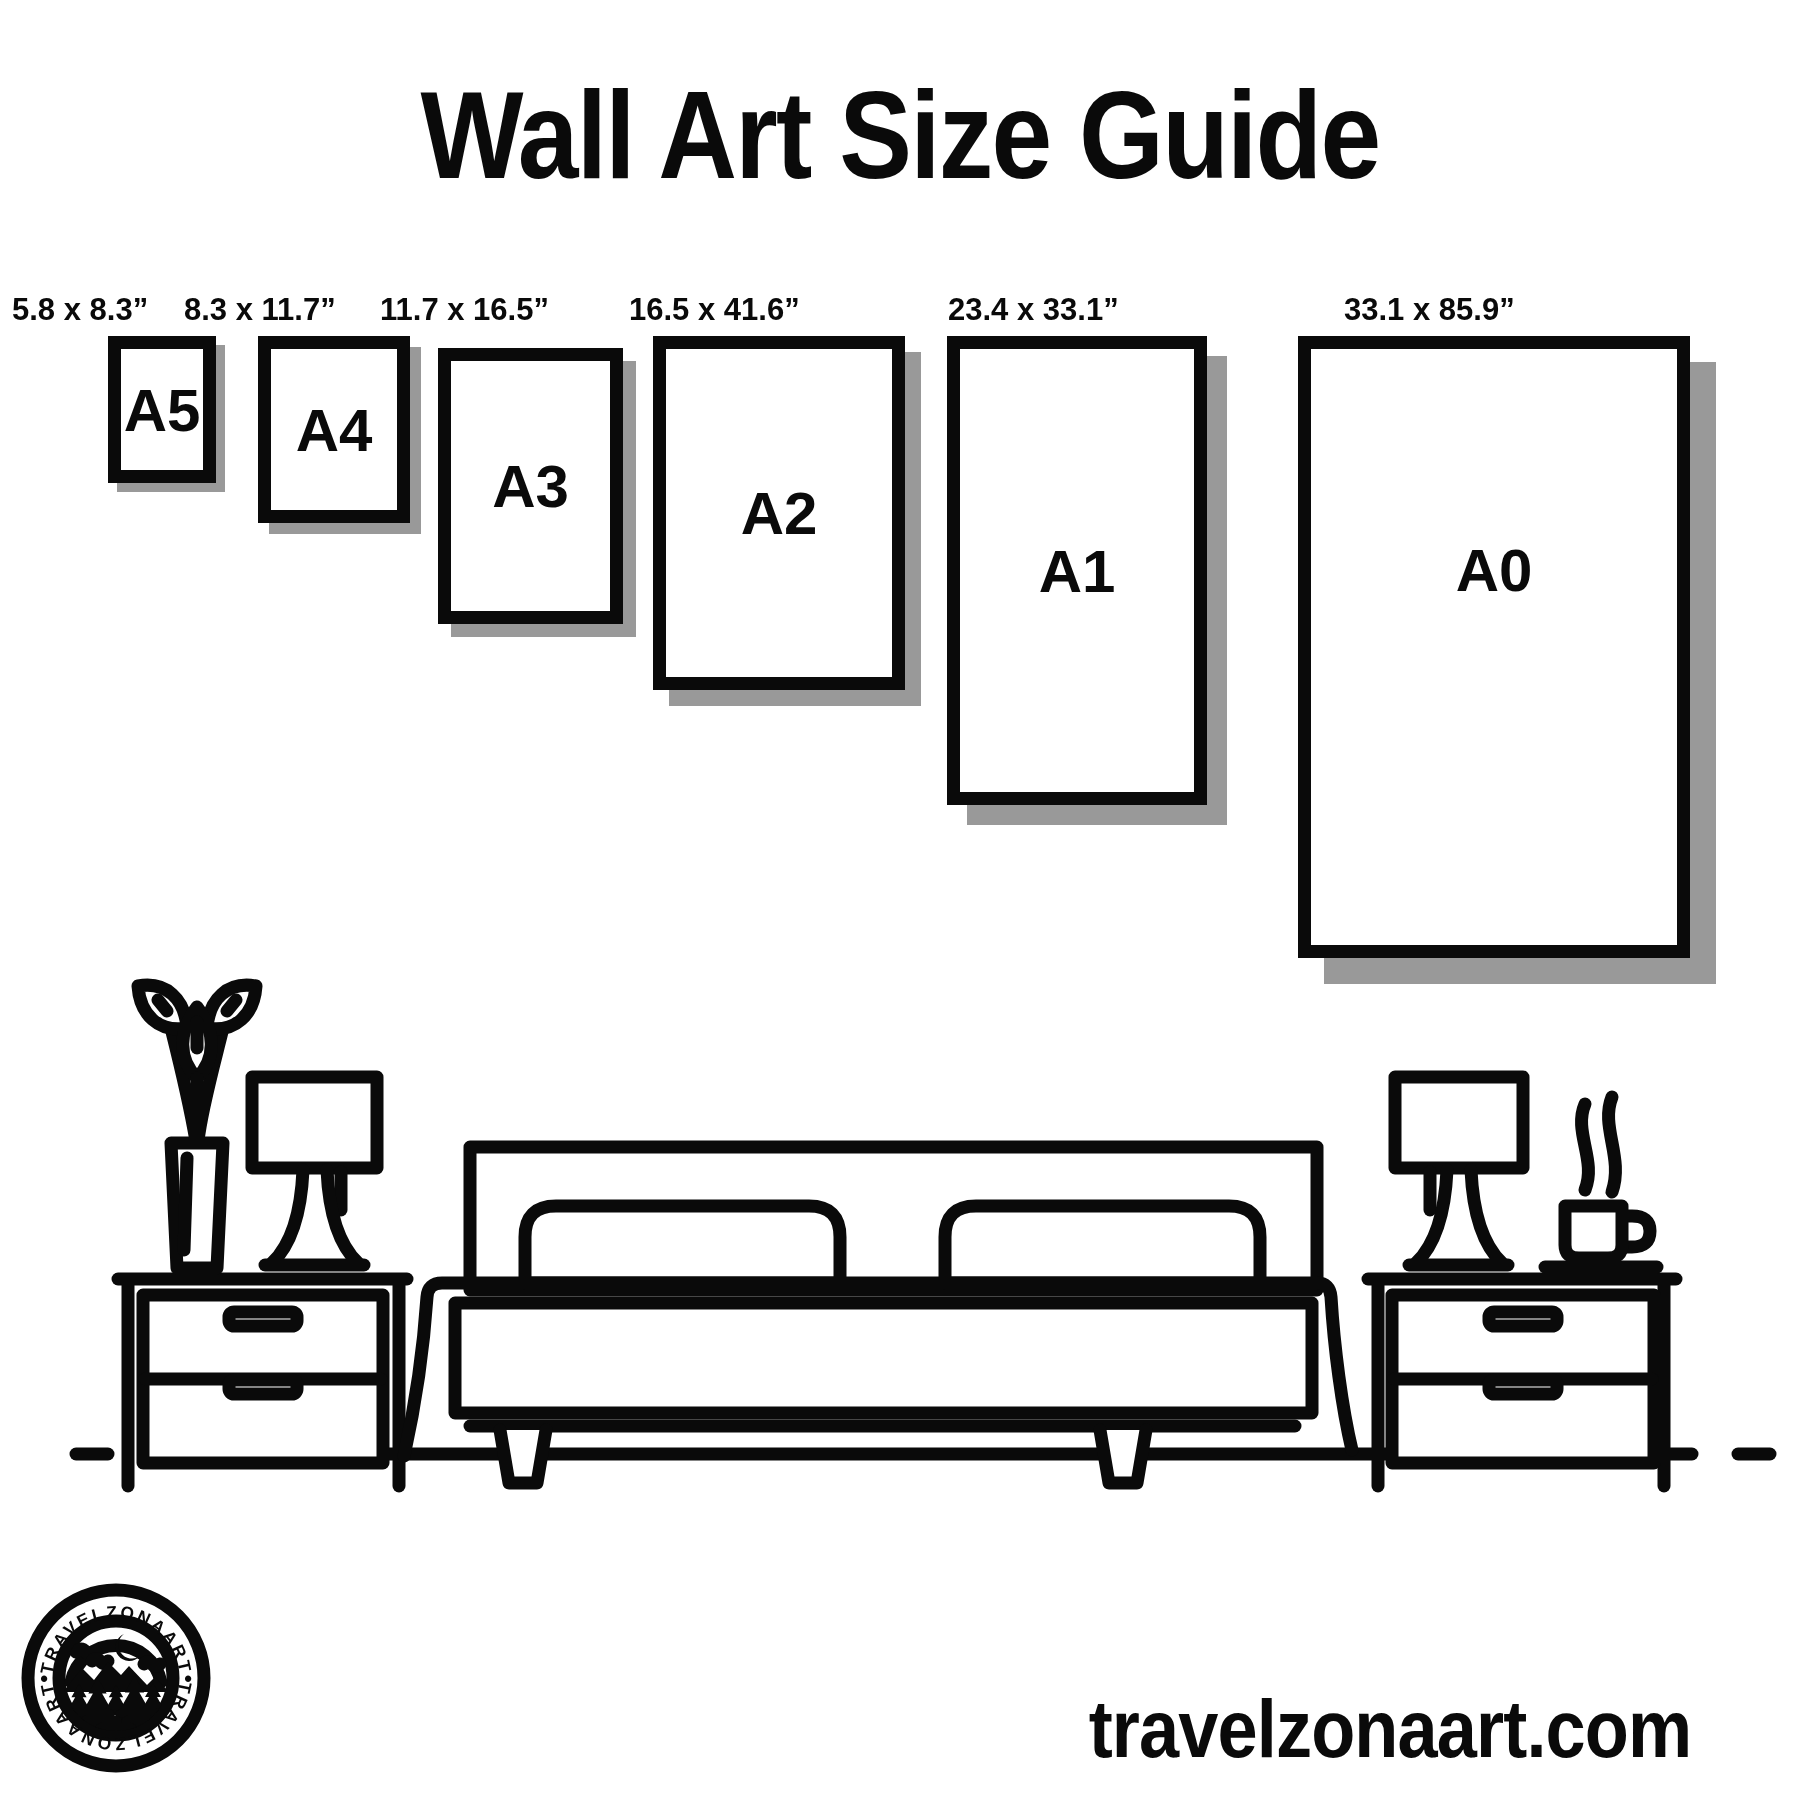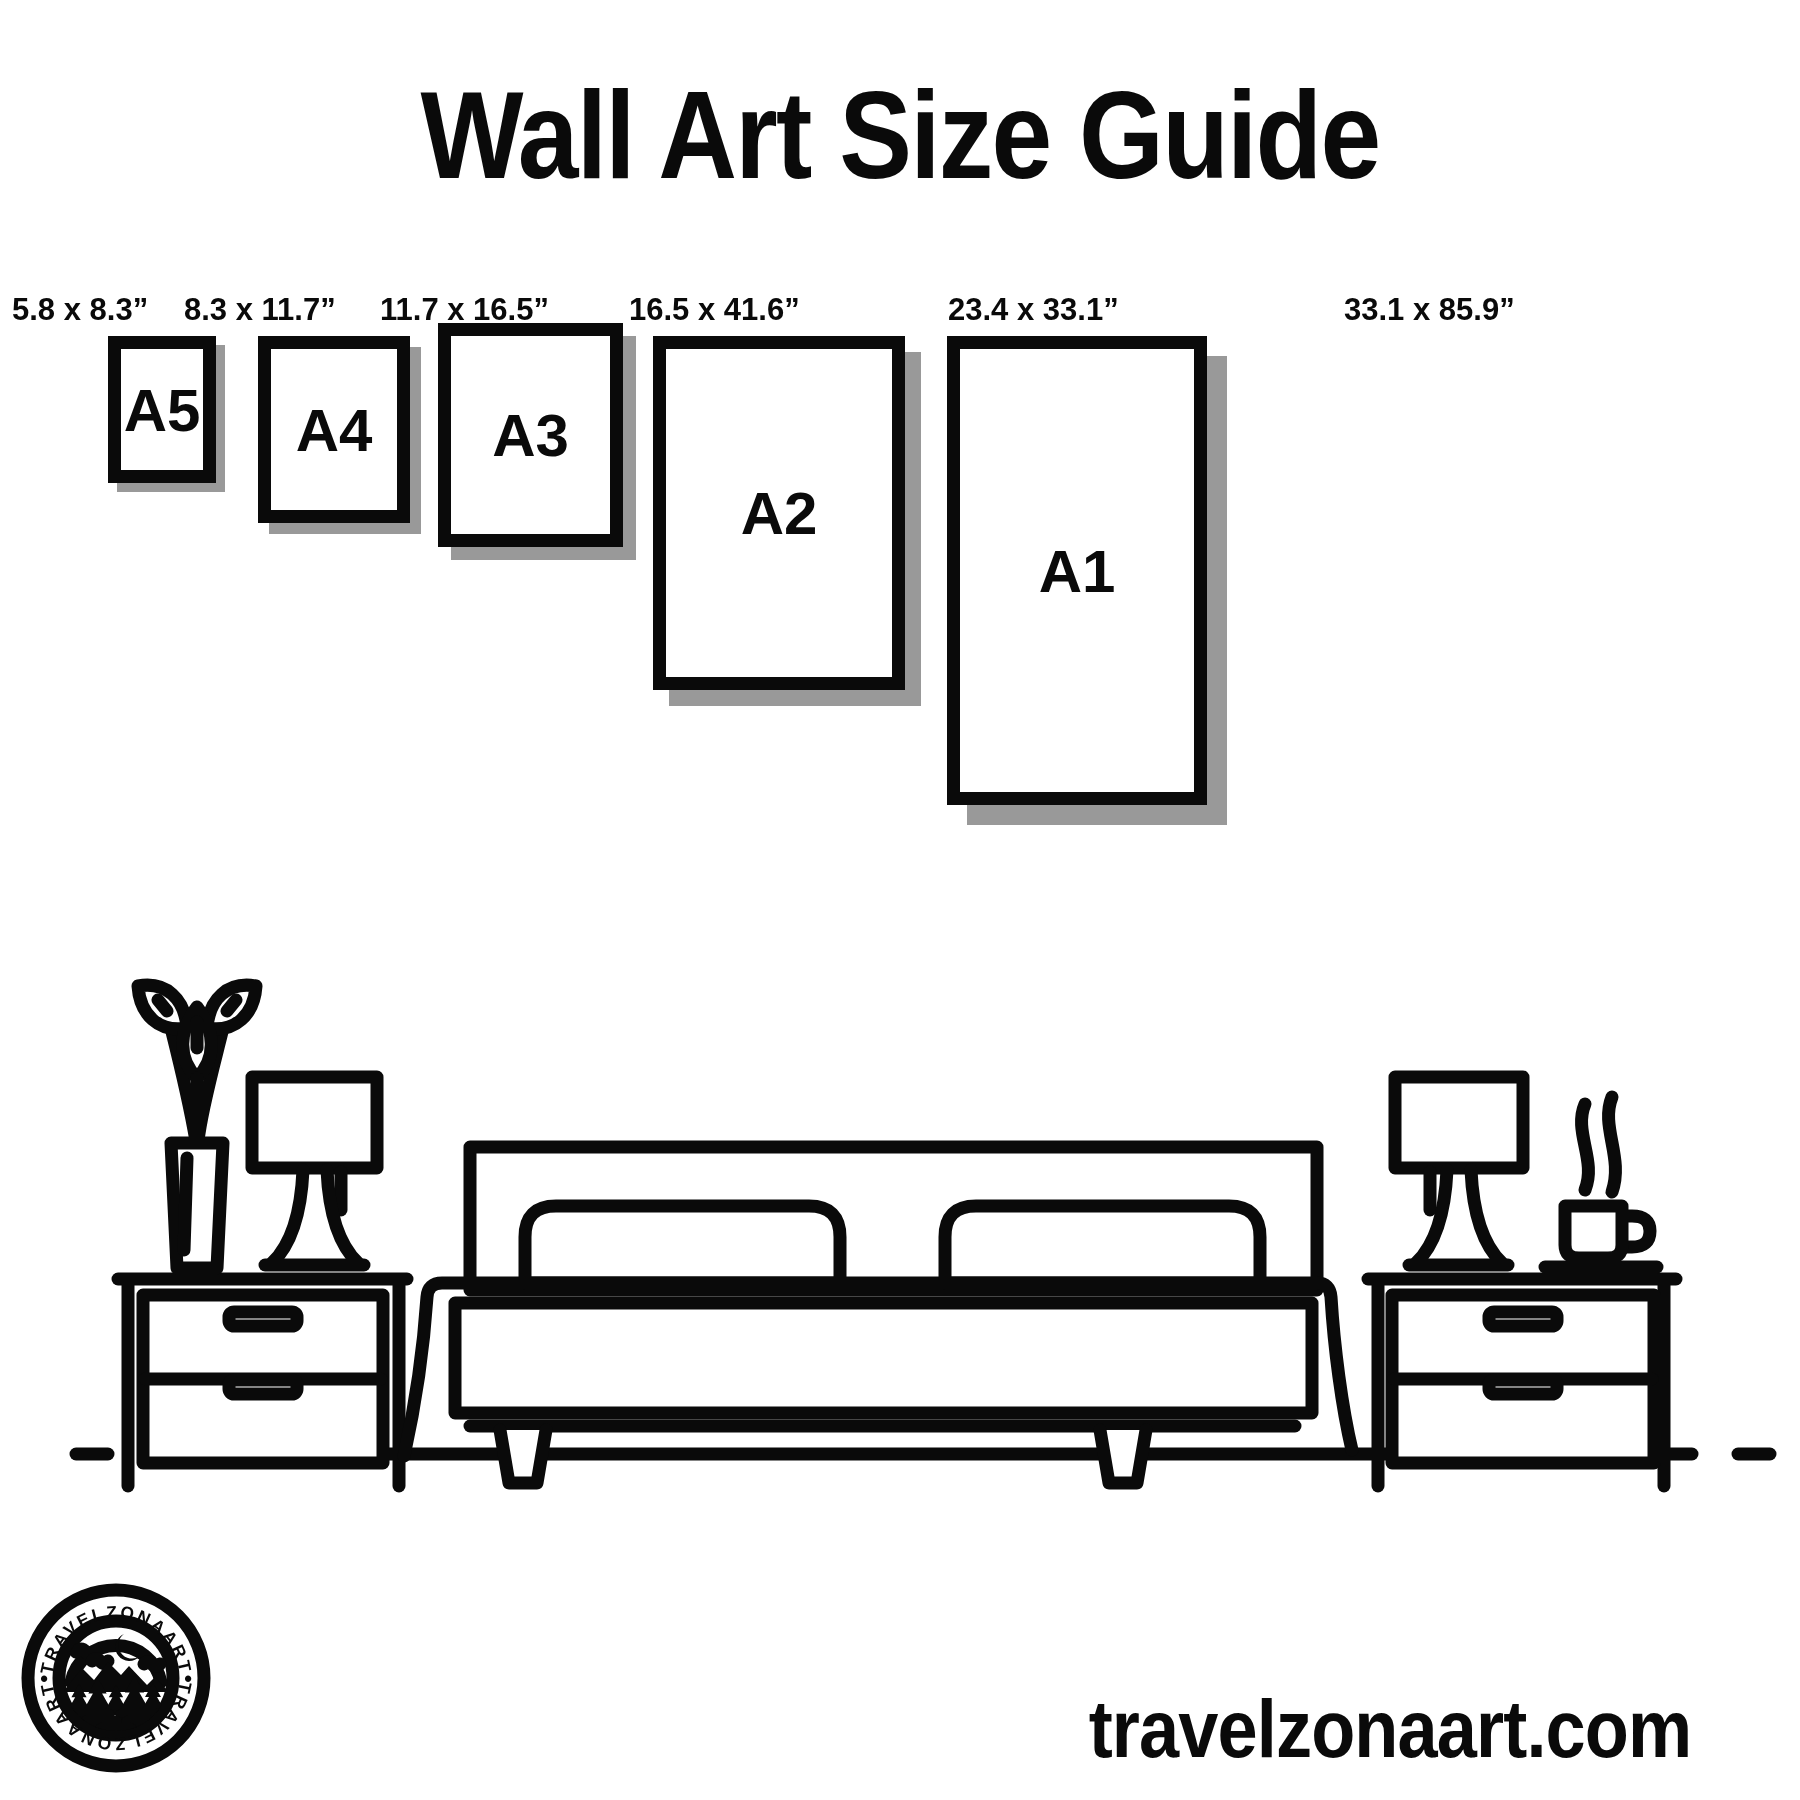--- a/index.html
+++ b/index.html
@@ -21,21 +21,21 @@
   .paper-frame{
     position:absolute;box-sizing:border-box;background:#fff;
     border:13px solid #0a0a0a;
   }
   .paper-frame .code{
     position:absolute;left:50%;top:50%;transform:translate(-50%,-50%);
     font-size:60px;font-weight:bold;
   }
   .f-a5{left:108px;top:336px;width:108px;height:147px;box-shadow:9px 9px 0 #999}
   .f-a4{left:258px;top:336px;width:152px;height:187px;box-shadow:11px 11px 0 #999}
-  .f-a3{left:438px;top:323px;width:185px;height:224px;box-shadow:13px 13px 0 #999}
+  .f-a3{left:438px;top:348px;width:185px;height:276px;box-shadow:13px 13px 0 #999}
   .f-a2{left:653px;top:336px;width:252px;height:354px;box-shadow:16px 16px 0 #999}
   .f-a1{left:947px;top:336px;width:260px;height:469px;box-shadow:20px 20px 0 #999}
   .f-a0{left:1298px;top:336px;width:392px;height:622px;box-shadow:26px 26px 0 #999}
   .f-a0 .code{top:37%}
   .scene{position:absolute;left:0;top:940px;width:1800px;height:580px;}
   .logo{position:absolute;left:16px;top:1578px;width:200px;height:200px;}
   .website{
     position:absolute;top:1682px;right:30px;width:760px;text-align:center;
     font-size:82px;font-weight:bold;letter-spacing:-1px;
     transform:scaleX(.88);transform-origin:center;white-space:nowrap;
@@ -65,20 +65,23 @@
     <span class="code">A4</span>
     </div>
   <div class="paper-frame f-a3">
     <span class="code">A3</span>
     </div>
   <div class="paper-frame f-a2">
     <span class="code">A2</span>
     </div>
   <div class="paper-frame f-a1">
     <span class="code">A1</span>
+    </div>
+  <div class="paper-frame f-a0">
+    <span class="code">A0</span>
     </div>
 
   <svg class="scene" viewBox="0 940 1800 580">
 
     <g class="stroke" stroke-width="11">
       <path d="M76 1454 H108"></path>
       <path d="M150 1454 H1692"></path>
       <path d="M1738 1454 H1770"></path>
     </g>
 

